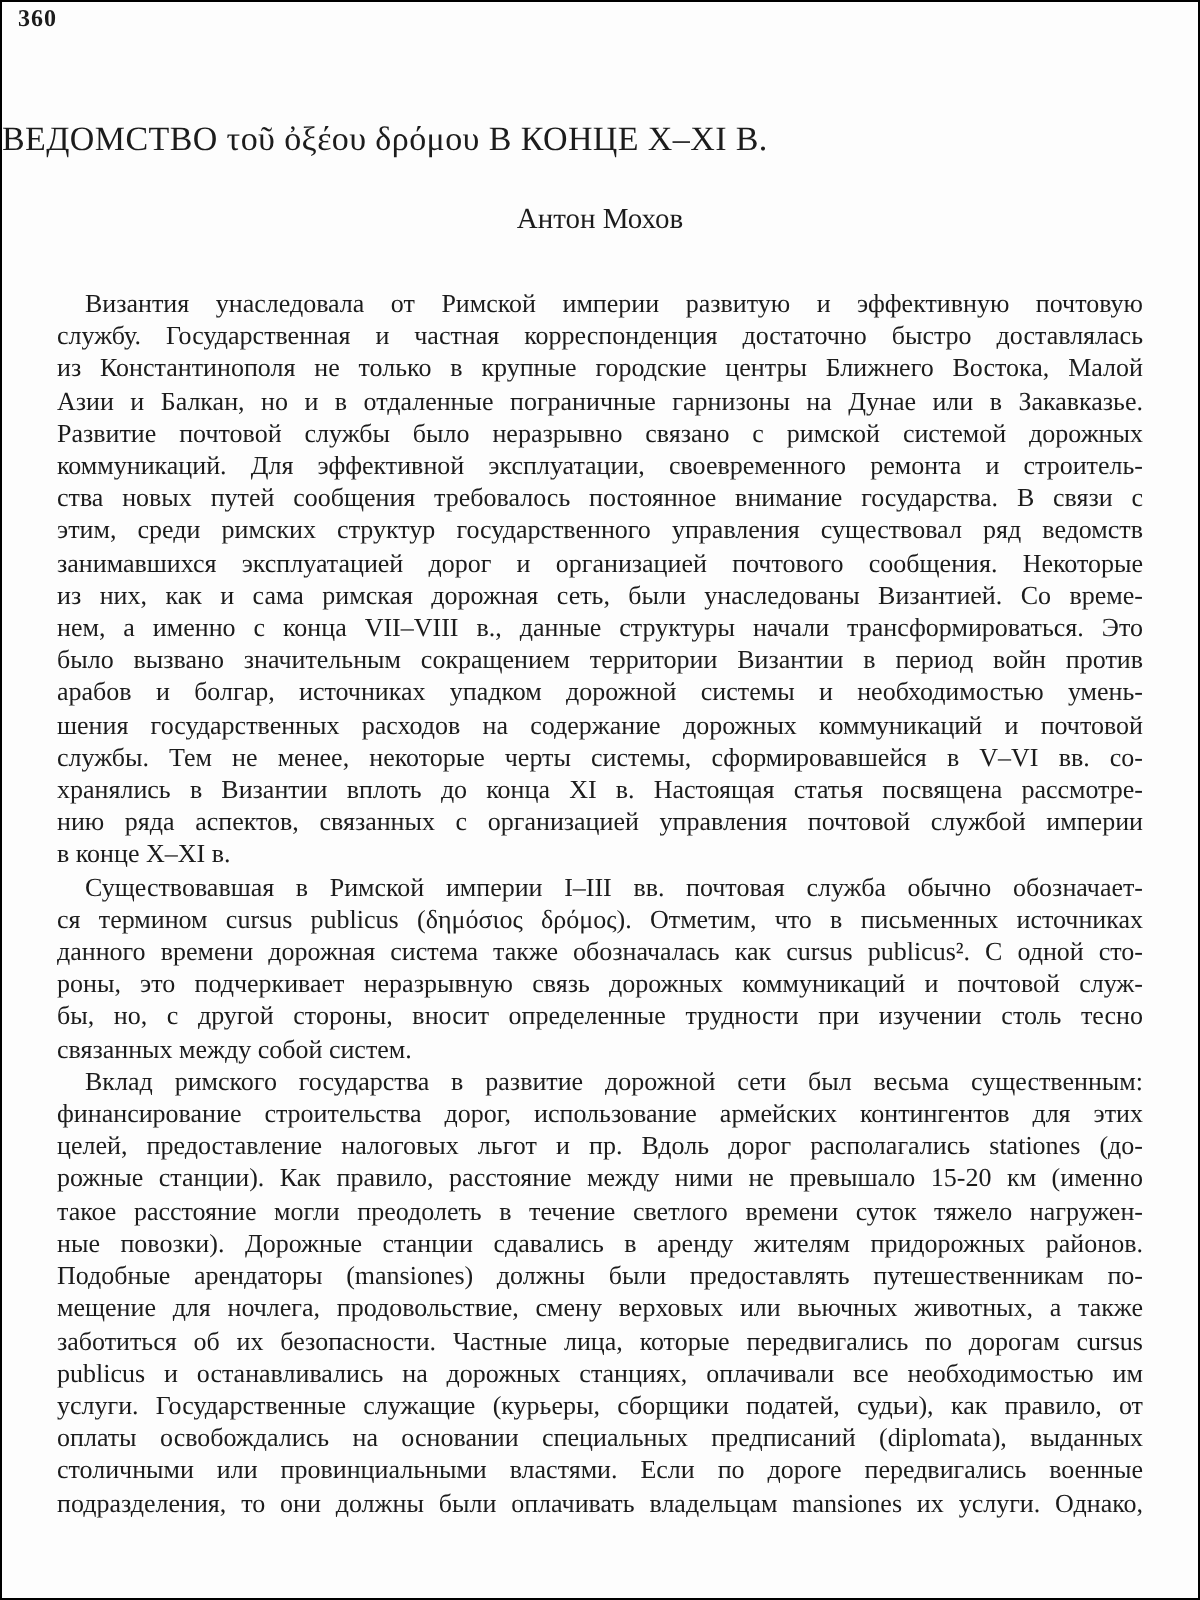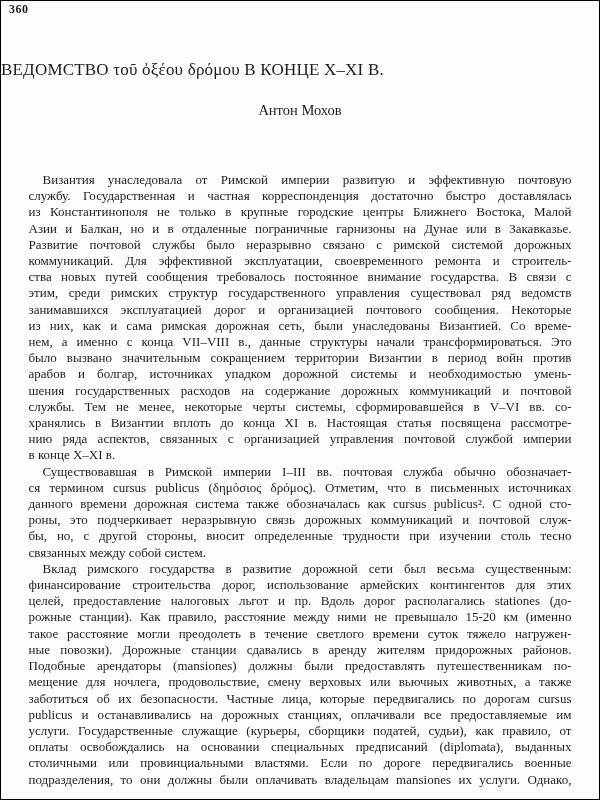--- a/index.html
+++ b/index.html
@@ -34,21 +34,21 @@
     font-size: 10px;
     vertical-align: super;
     line-height: 0;
   }
   .author {
     margin-top: 20px;
     text-align: center;
     font-size: 14.5px;
   }
   .body-text {
-    margin: 53px auto 0;
+    margin: 25px auto 0;
     width: 543px;
     font-size: 13px;
     line-height: 16.2px;
   }
   .para { margin: 0; }
   .line {
     text-align: justify;
     text-align-last: justify;
     text-justify: inter-word;
     white-space: nowrap;
@@ -100,20 +100,20 @@
       <div class="para">
         <div class="line first">Вклад римского государства в развитие дорожной сети был весьма существенным:</div>
         <div class="line">финансирование строительства дорог, использование армейских контингентов для этих</div>
         <div class="line">целей, предоставление налоговых льгот и пр. Вдоль дорог располагались stationes (до-</div>
         <div class="line">рожные станции). Как правило, расстояние между ними не превышало 15-20 км (именно</div>
         <div class="line">такое расстояние могли преодолеть в течение светлого времени суток тяжело нагружен-</div>
         <div class="line">ные повозки). Дорожные станции сдавались в аренду жителям придорожных районов.</div>
         <div class="line">Подобные арендаторы (mansiones) должны были предоставлять путешественникам по-</div>
         <div class="line">мещение для ночлега, продовольствие, смену верховых или вьючных животных, а также</div>
         <div class="line">заботиться об их безопасности. Частные лица, которые передвигались по дорогам cursus</div>
-        <div class="line">publicus и останавливались на дорожных станциях, оплачивали все предоставляемые им</div>
+        <div class="line">publicus и останавливались на дорожных станциях, оплачивали все необходимостью им</div>
         <div class="line">услуги. Государственные служащие (курьеры, сборщики податей, судьи), как правило, от</div>
         <div class="line">оплаты освобождались на основании специальных предписаний (diplomata), выданных</div>
         <div class="line">столичными или провинциальными властями. Если по дороге передвигались военные</div>
         <div class="line">подразделения, то они должны были оплачивать владельцам mansiones их услуги. Однако,</div>
       </div>
     </div>
 </div>
 
 </body></html>

